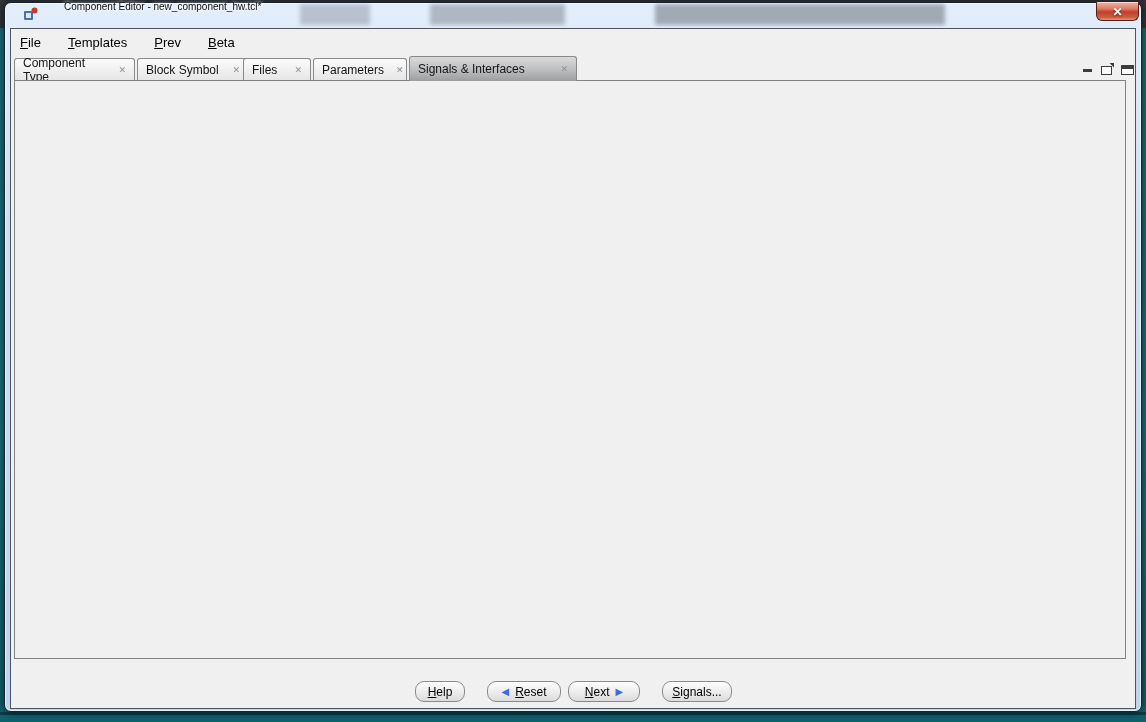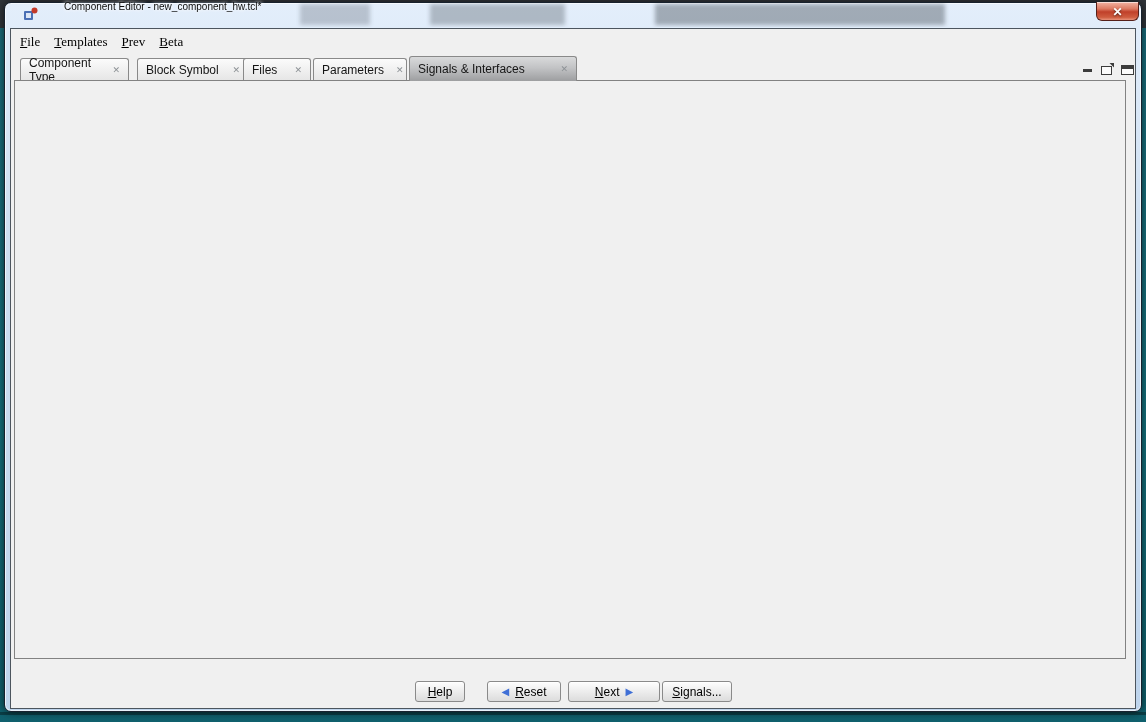--- a/index.html
+++ b/index.html
@@ -24,21 +24,21 @@
   .close-btn { left:1096px; top:2px; width:43px; height:19px; border:1px solid #55201a; border-top:none;
                border-radius:0 0 6px 6px; cursor:default; text-align:center;
                background:linear-gradient(180deg,#f3b4a4 0%,#dd7a62 38%,#c0402a 55%,#cf5d40 85%,#e8927b 100%);
                box-shadow:inset 0 1px 0 rgba(255,255,255,.55); }
   .close-btn span { color:#fff; font-size:12px; font-weight:bold; line-height:18px; text-shadow:0 1px 2px rgba(0,0,0,.6); }
 
   
   .client { left:10px; top:28px; width:1126px; height:681px; background:#f0f0f0; border:1px solid #4c555e; }
 
   
-  .menubar { left:13px; top:31px; height:22px; display:flex; align-items:center; gap:0;font-family:Liberation Serif, serif; }
+  .menubar { left:13px; top:31px; height:22px; display:flex; align-items:center; gap:13px; }
   .menu-item { display:inline-block; padding:2px 7px; font-size:13px; color:#000; }
   .mn::first-letter { text-decoration:underline; }
 
   
   .tab { position:absolute; top:58px; height:22px; display:flex; align-items:center; padding:0 8px;
          border:1px solid #898989; border-bottom:none; border-radius:3px 3px 0 0; font-size:12px; color:#151515;
          background:linear-gradient(180deg,#fbfbfb,#e6e6e6); }
   .tab.active { top:56px; height:25px; z-index:4; background:linear-gradient(180deg,#d9dadb 0%,#c2c3c5 45%,#9d9ea0 100%); }
   .tab-x { margin-left:auto; font-size:9px; color:#8d9296; padding-left:12px; }
   .dockicons { left:1072px; top:62px; width:62px; height:16px; display:flex; gap:9px; align-items:center; justify-content:flex-end; }
@@ -95,21 +95,21 @@
   .sbtn { position:absolute; width:16px; height:16px; background:linear-gradient(180deg,#fdfdfd,#e2e2e2);
           border:1px solid #b9b9b9; color:#555; font-size:7px; text-align:center; line-height:14px; }
   .vthumb { position:absolute; left:1.5px; width:12px; background:linear-gradient(90deg,#fdfdfd,#d5d5d5);
             border:1px solid #9b9b9b; border-radius:2px; }
   .hthumb { position:absolute; top:1.5px; height:12px; background:linear-gradient(180deg,#fdfdfd,#d5d5d5);
             border:1px solid #9b9b9b; border-radius:2px; display:flex; align-items:center; justify-content:center; }
   .hgrip { width:8px; height:8px; border-left:1px solid #8a8a8a; border-right:1px solid #8a8a8a;
            background:linear-gradient(90deg,transparent 3px,#8a8a8a 3px,#8a8a8a 4px,transparent 4px); }
 
   
-  .btn { position:absolute; top:681px; height:21px; border:1px solid #8a8a8a; border-radius:3px;
+  .btn { position:absolute; top:681px; height:21px; border:1px solid #8a8a8a; border-radius:9px;
          background:linear-gradient(180deg,#fefefe,#dcdcdc); display:flex; align-items:center; justify-content:center;
          font-size:12px; color:#000; gap:6px; box-shadow:inset 0 1px 0 #fff; }
   .btn .blab { display:inline-block; }
   .btn .blab::first-letter { text-decoration:underline; }
   .tri { font-size:10px; color:#3f6fd6; line-height:10px; }
 
   svg text { font-family:"Liberation Sans", sans-serif; }
 </style>
 </head>
 <body>
@@ -163,21 +163,21 @@
 
   <div class="abs client"></div>
 
   <div class="abs menubar">
     <span class="menu-item mn">File</span>
     <span class="menu-item mn">Templates</span>
     <span class="menu-item mn">Prev</span>
     <span class="menu-item mn">Beta</span>
   </div>
 
-  <div class="tab" style="left:20px;width:109px">
+  <div class="tab" style="left:14px;width:121px">
     <span>Component Type</span>
     <span class="tab-x">✕</span>
   </div>
   <div class="tab" style="left:137px;width:112px">
     <span>Block Symbol</span>
     <span class="tab-x">✕</span>
   </div>
   <div class="tab" style="left:243px;width:68px">
     <span>Files</span>
     <span class="tab-x">✕</span>
@@ -411,21 +411,21 @@
     </div>
   <div class="sbtn abs" style="left:1108px;top:641px"><span>▶</span></div>
 
   <div class="btn" style="left:415px;width:50px">
     <span class="blab">Help</span>
   </div>
   <div class="btn" style="left:487px;width:74px">
     <span class="tri">◀</span>
     <span class="blab">Reset</span>
   </div>
-  <div class="btn" style="left:568px;width:92px">
+  <div class="btn" style="left:568px;width:72px">
     <span class="blab">Next</span>
     <span class="tri">▶</span>
   </div>
   <div class="btn" style="left:662px;width:70px">
     <span class="blab">Signals...</span>
   </div>
 
 </div>
 
 </body></html>

